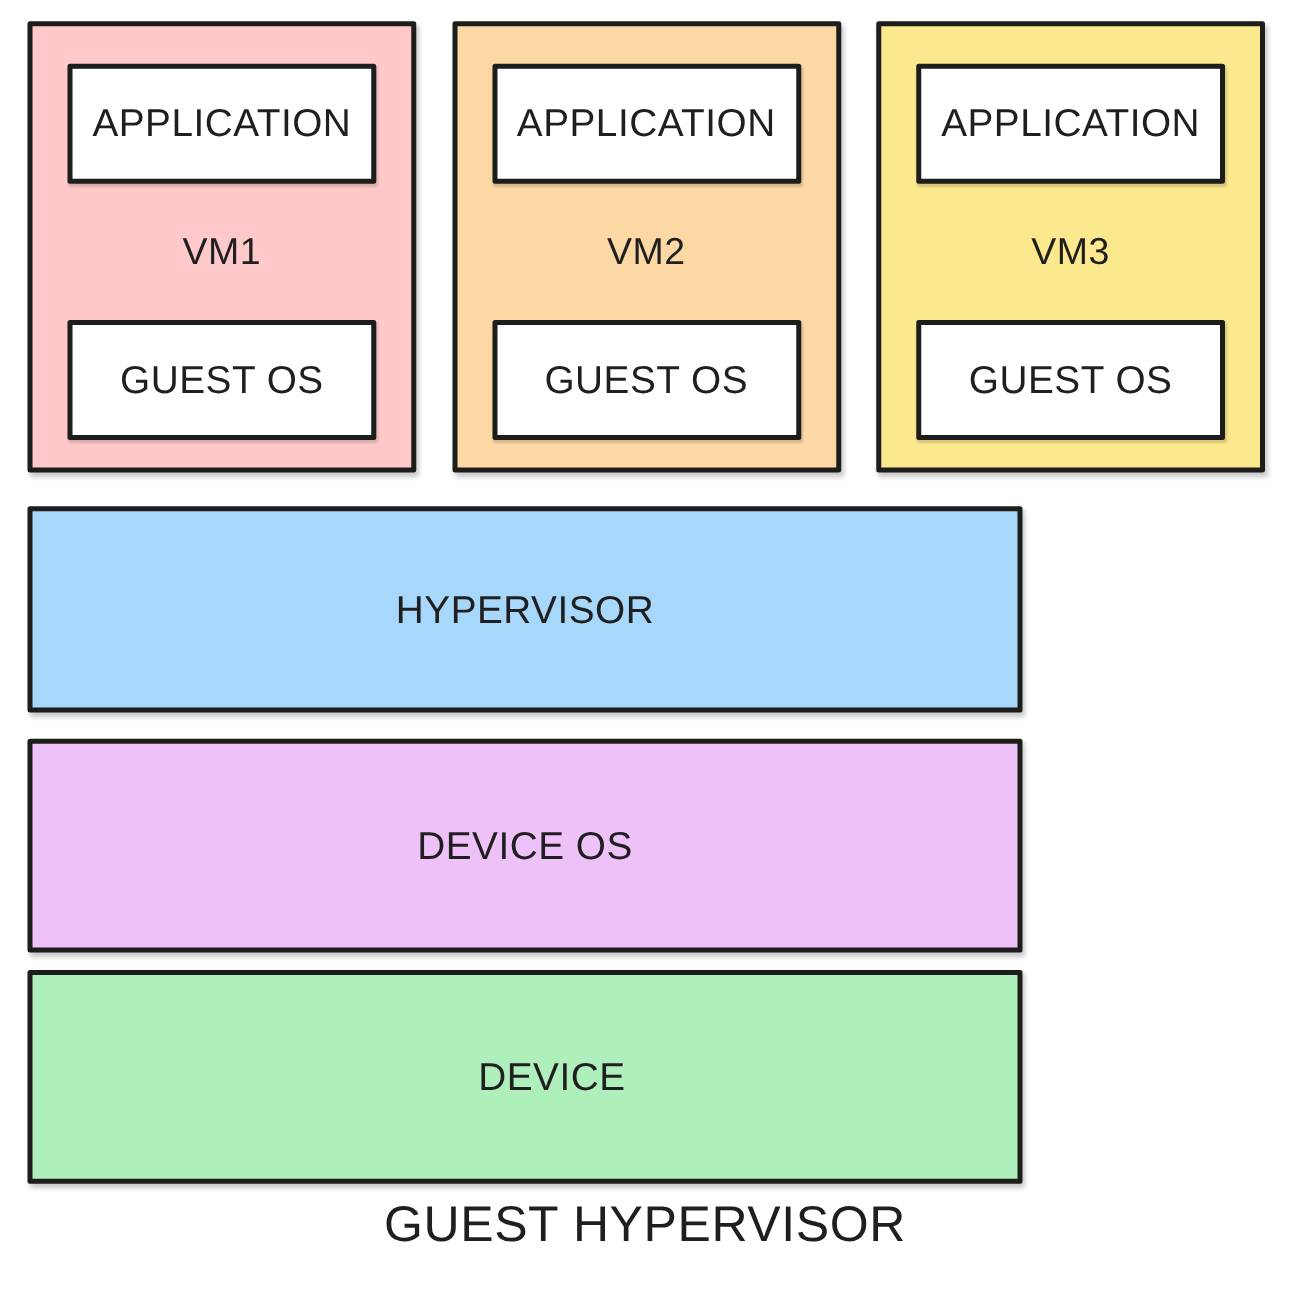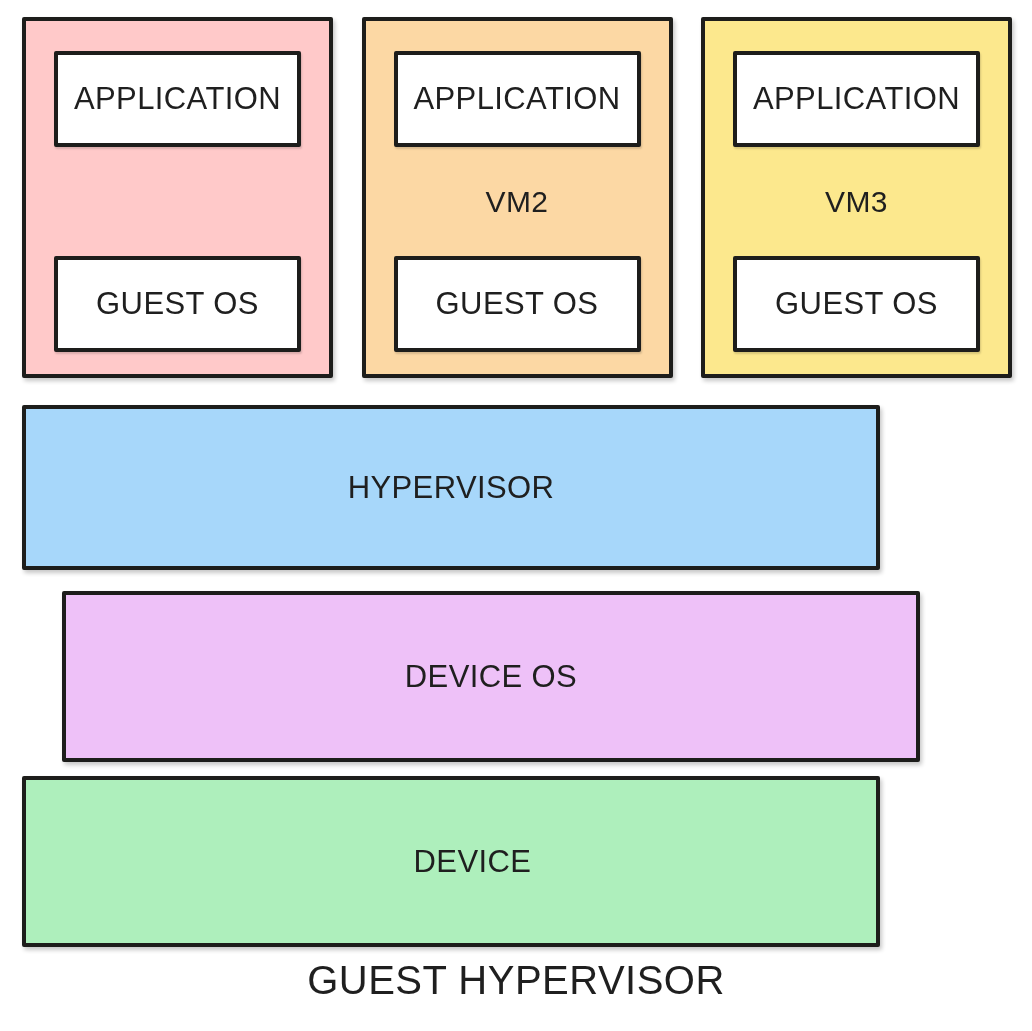--- a/index.html
+++ b/index.html
@@ -47,21 +47,21 @@
     white-space: nowrap;
   }
   .vm-label {
     text-align: center;
     font-size: 30px;
     letter-spacing: 0.4px;
   }
   .layer {
     position: absolute;
     left: 22px;
-    width: 858px;
+    width: 796px;
     border: 4px solid #1d1d1b;
     border-radius: 2px;
     box-shadow: 2px 3px 4px rgba(0,0,0,0.22);
     display: flex;
     align-items: center;
     justify-content: center;
     font-size: 31px;
     letter-spacing: 0.4px;
   }
   .layer-hypervisor { top: 405px; height: 165px; }
@@ -82,20 +82,21 @@
 <body>
 
 <div class="canvas">
 
   <div class="vm-row">
 
     <div class="vm" style="background: rgb(255, 201, 201);">
       <div class="inner-box">
         <span>APPLICATION</span>
       </div>
+      <div class="vm-label">VM1</div>
       <div class="inner-box">
         <span>GUEST OS</span>
       </div>
     </div>
 
     <div class="vm" style="background: rgb(252, 216, 164);">
       <div class="inner-box">
         <span>APPLICATION</span>
       </div>
       <div class="vm-label">VM2</div>
@@ -113,21 +114,21 @@
         <span>GUEST OS</span>
       </div>
     </div>
 
   </div>
 
   <div class="layer layer-hypervisor" style="background: rgb(167, 215, 250);">
     <span>HYPERVISOR</span>
   </div>
 
-  <div class="layer layer-device-os" style="background: rgb(238, 193, 248); margin-left: 40px;">
+  <div class="layer layer-device-os" style="background: rgb(238, 193, 248);">
     <span>DEVICE OS</span>
   </div>
 
   <div class="layer layer-device" style="background: rgb(174, 239, 188); padding-left: 43px;">
     <span>DEVICE</span>
   </div>
 
   <div class="caption">GUEST HYPERVISOR</div>
 
 </div>

